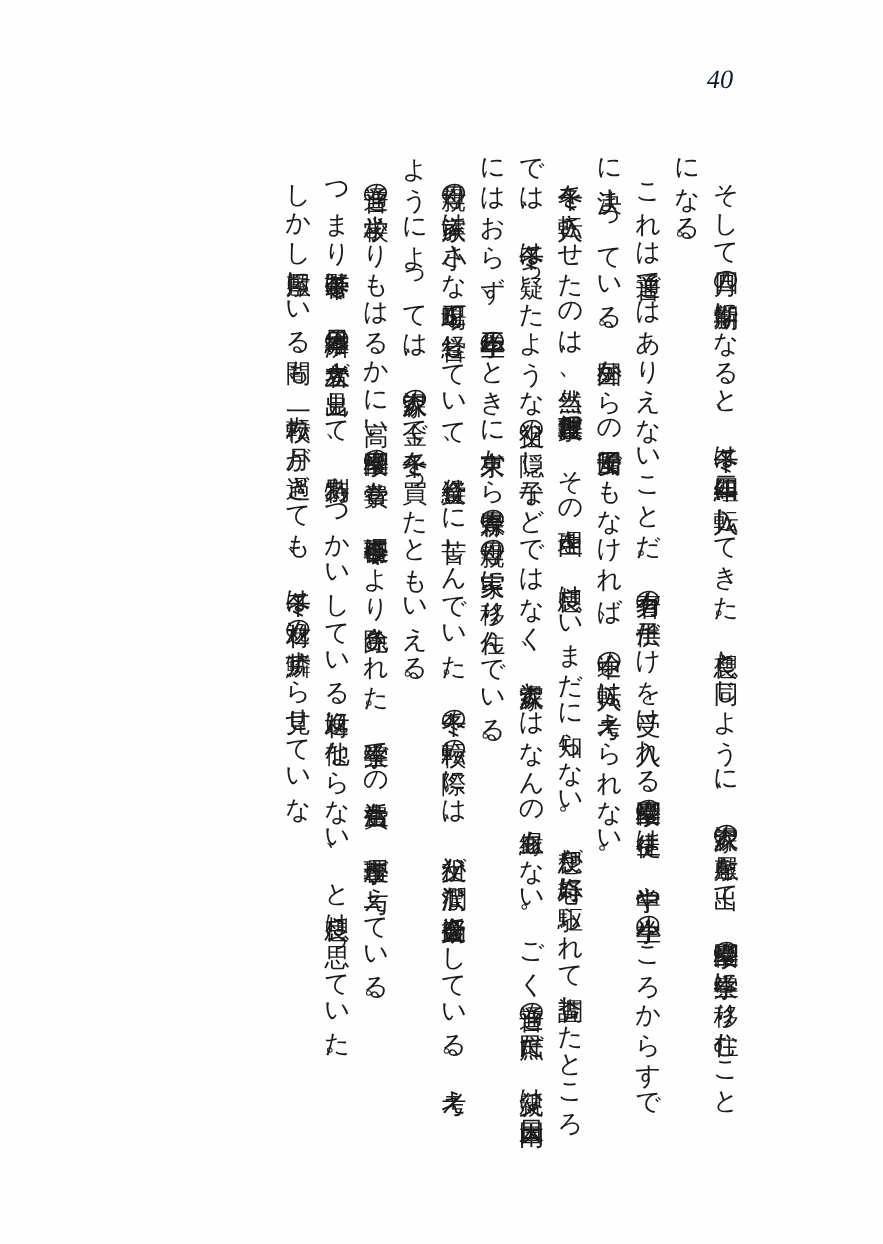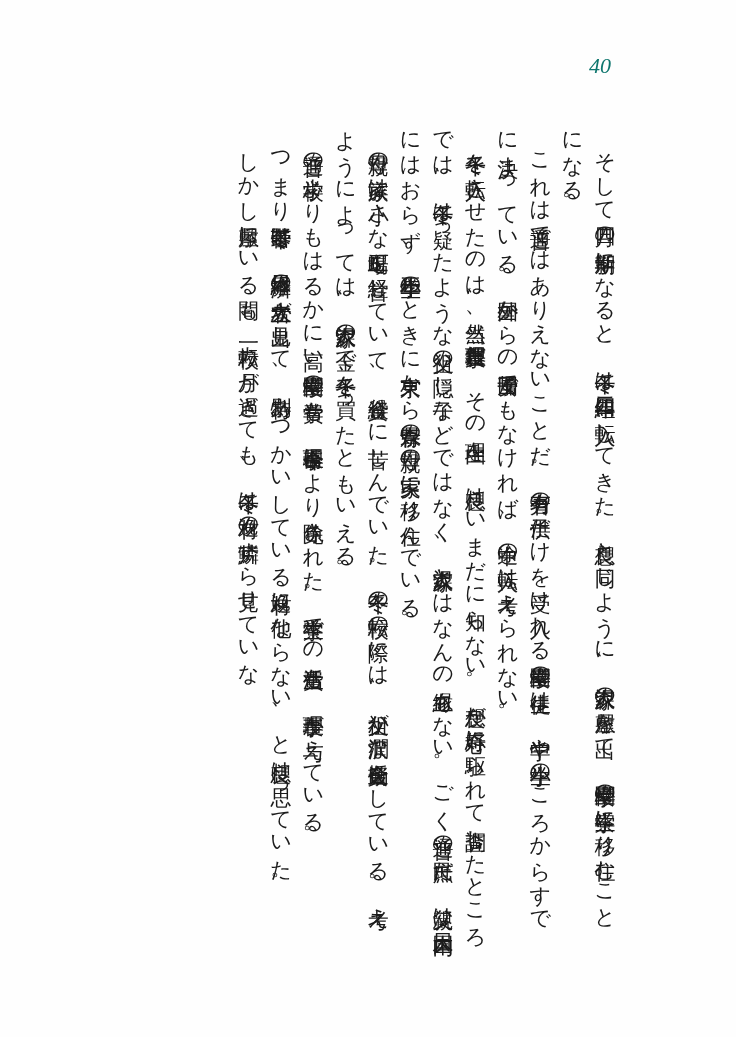--- a/index.html
+++ b/index.html
@@ -18,21 +18,21 @@
   }
   .page-number {
     position: absolute;
     top: 53px;
     left: 578px;
     width: 44px;
     text-align: center;
     font-size: 22px;
     font-style: italic;
     font-family: "Liberation Serif", "DejaVu Serif", serif;
-    color: #0f766e;
+    color: #0f172a;
   }
   .text-block {
     position: absolute;
     top: 117px;
     right: 115px;
     height: 822px;
     writing-mode: vertical-rl;
     -webkit-writing-mode: vertical-rl;
     text-orientation: mixed;
     font-size: 21px;

